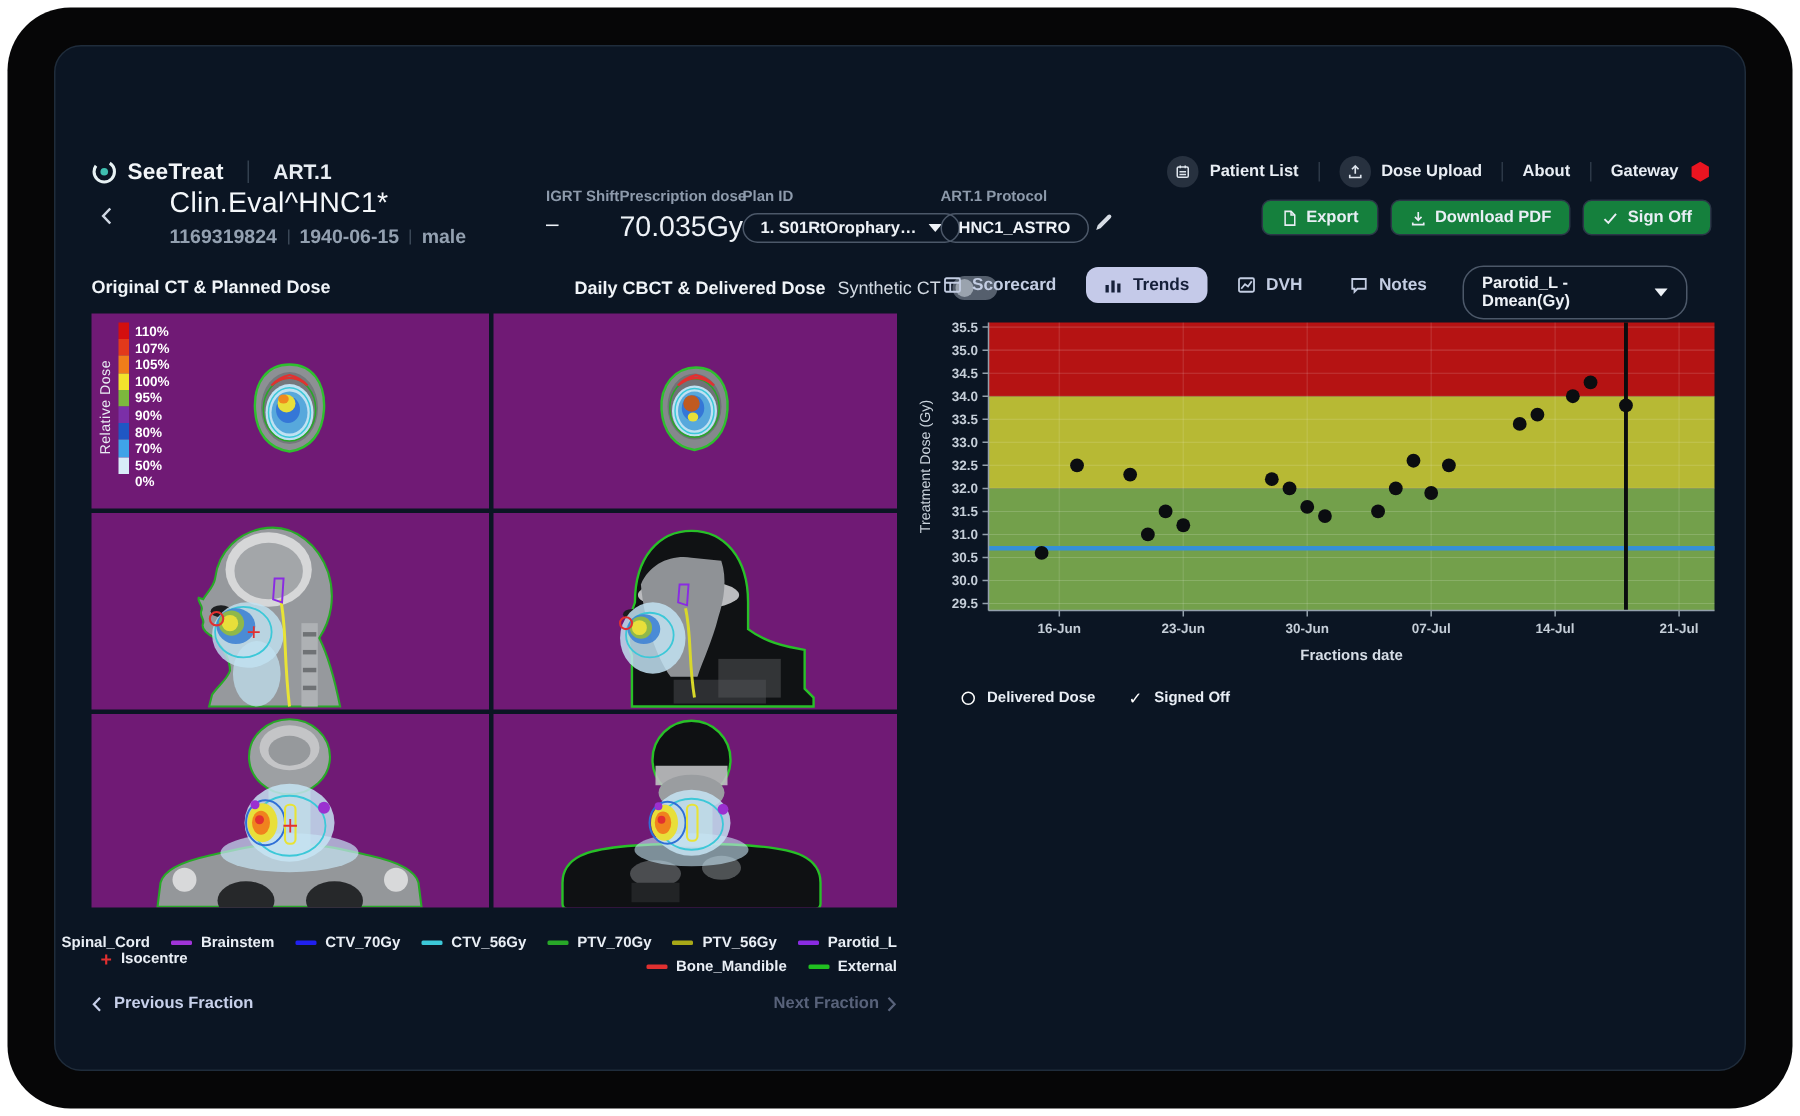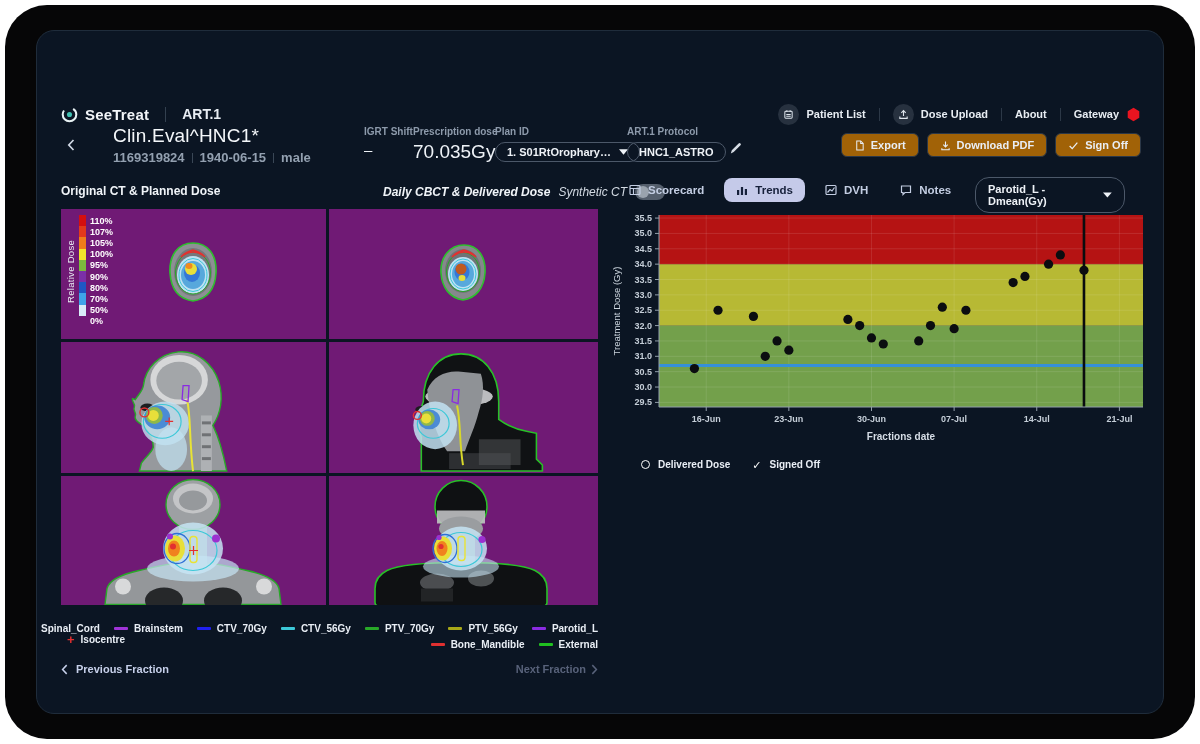--- a/index.html
+++ b/index.html
@@ -31,27 +31,27 @@
   .fld { position:absolute; top:1px; }
   .fld-label { font-size:10px; font-weight:bold; color:#8d9aab; }
   .fld-value { margin-top:4px; font-size:19px; color:#eef2f7; }
   .fld-value.sm { font-size:15px; }
   .pill { margin-top:5px; display:inline-flex; align-items:center; gap:8px; border:1px solid #4c5869; border-radius:13px;
           padding:3px 11px; font-size:11px; font-weight:bold; color:#eef2f7; background:transparent; cursor:pointer; }
   .chip { margin-top:5px; display:inline-flex; align-items:center; border:1px solid #4c5869; border-radius:13px;
           padding:3px 11px; font-size:11px; font-weight:bold; color:#eef2f7; }
   .pencil { position:absolute; top:16px; color:#d6dce4; cursor:pointer; }
   .hdr-btns { position:absolute; right:0; top:8px; display:flex; gap:8px; }
-  .btn { display:inline-flex; align-items:center; gap:6px; background:#a16207; border:1px solid #2b3747; border-radius:6px;
+  .btn { display:inline-flex; align-items:center; gap:6px; background:#15803d; border:1px solid #2b3747; border-radius:6px;
          padding:5px 12px; font-size:11px; font-weight:bold; color:#e9eef5; cursor:pointer; }
 
   
   .viewbar { position:absolute; top:146px; left:24px; right:38px; height:28px; }
   .vb-title { position:absolute; left:0; top:7px; font-size:12px; font-weight:bold; color:#f0f4f8; }
-  .vb-right-title { position:absolute; left:322px; top:7px; font-size:12px; color:#f0f4f8; display:flex; gap:8px; align-items:center;font-style:italic; }
+  .vb-right-title { position:absolute; left:322px; top:7px; font-size:12px; color:#f0f4f8; display:flex; gap:8px; align-items:center; }
   .vb-right-title b { font-weight:bold; }
   .vb-right-title span.norm { font-weight:normal; color:#d3dae3; }
   .switch { width:30px; height:16px; border-radius:9px; background:#555f6d; position:relative; cursor:pointer; }
   .switch .knob { position:absolute; left:2px; top:2px; width:12px; height:12px; border-radius:50%; background:#9aa3ae; }
   .tabs { position:absolute; left:556px; top:1px; display:flex; align-items:center; gap:8px; }
   .tab { display:flex; align-items:center; gap:7px; padding:6px 12px; border-radius:8px; font-size:11.5px; font-weight:bold;
          color:#c3cde2; cursor:pointer; }
   .tab.active { background:#c5cae9; color:#16203a; }
   .metric-select { position:absolute; right:0; top:0; width:150px; display:flex; align-items:center; justify-content:space-between;
          border:1px solid #4c5869; border-radius:14px; padding:5px 12px; font-size:11px; font-weight:bold; color:#eef2f7; cursor:pointer; }

